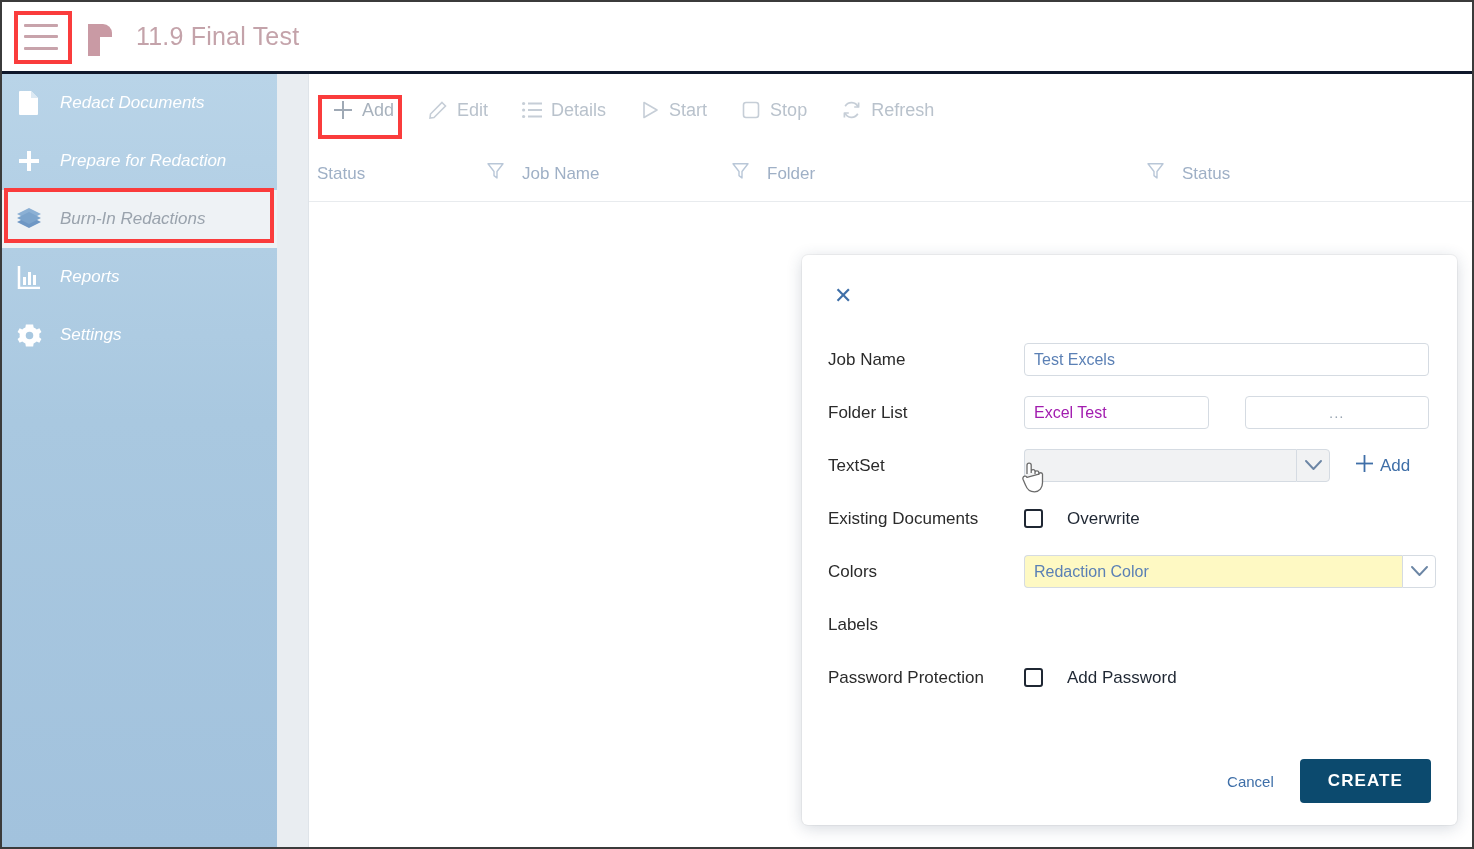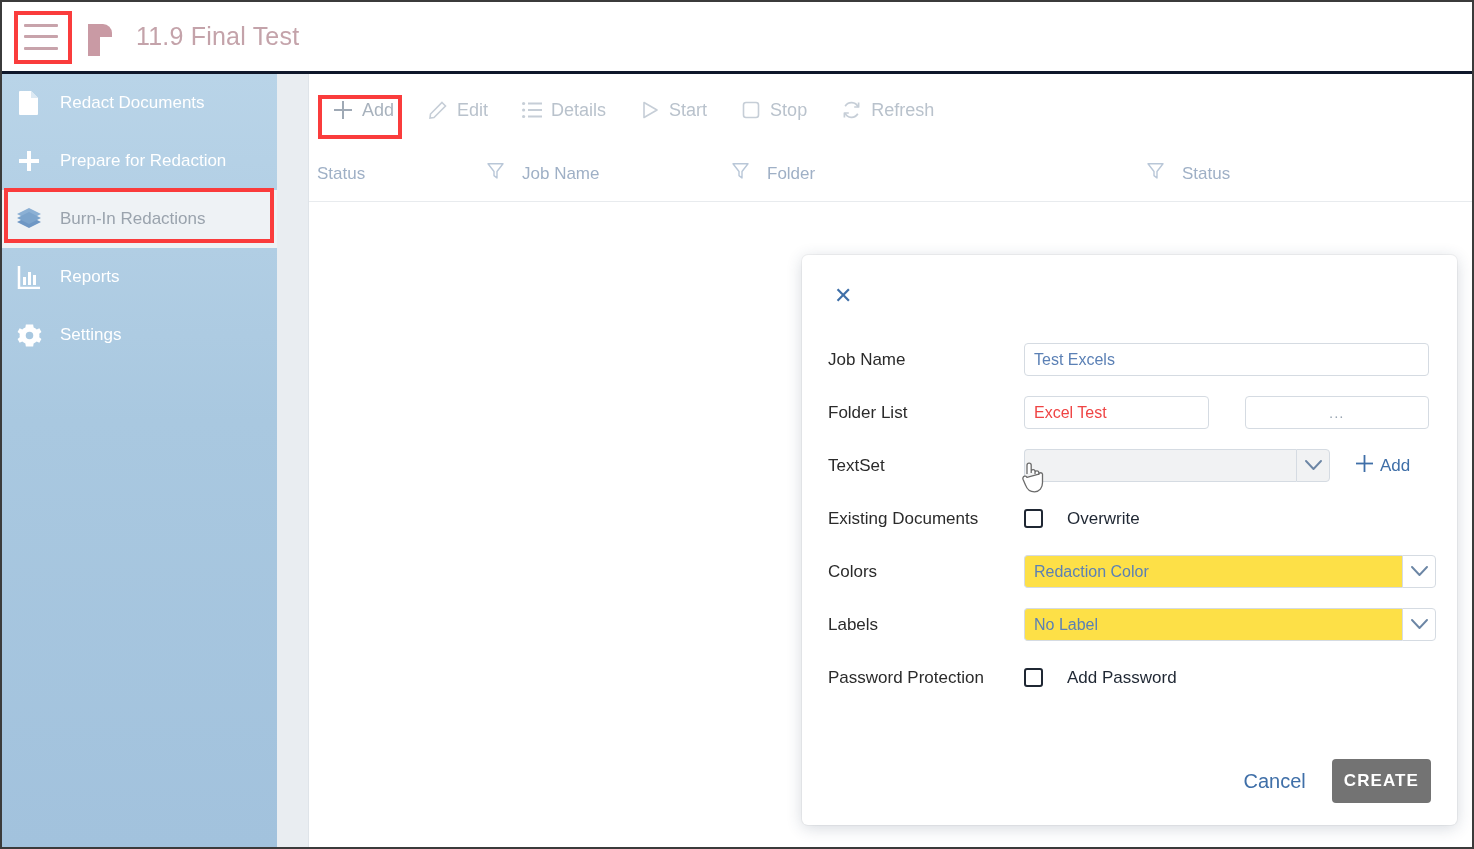--- a/index.html
+++ b/index.html
@@ -106,20 +106,21 @@
     display: flex;
     align-items: center;
     padding-left: 14px;
     cursor: pointer;
   }
   .nav-item .nav-label {
     margin-left: 18px;
     font-size: 17px;
     color: #ffffff;
     white-space: nowrap;
+    font-style: italic;
   }
   .nav-item.active {
     background: #eef2f5;
   }
   .nav-item.active .nav-label { color: #9aa3ad; }
 
   .nav-icon {
     width: 26px; height: 26px;
     display: flex; align-items: center; justify-content: center;
     flex: 0 0 26px;
@@ -236,21 +237,21 @@
     height: 33px;
     border: 1px solid #d5dbe2;
     border-radius: 4px;
     background: #ffffff;
     display: flex;
     align-items: center;
     padding: 0 9px;
     font-size: 16px;
   }
   .field.blue  { color: #5b80b5; }
-  .field.dark  { color: #ef4444; }
+  .field.dark  { color: #a21caf; }
   .field-jobname { width: 412px; }
   .field-folder  { width: 189px; }
   .field-browse  {
     width: 189px;
     margin-left: 36px;
     justify-content: center;
     color: #9aa6b3;
     letter-spacing: 1px;
     font-size: 15px;
     cursor: pointer;
@@ -258,21 +259,21 @@
 
   .select-wrap {
     display: flex;
     align-items: stretch;
     height: 33px;
   }
   .select-main {
     border: 1px solid #d5dbe2;
     border-right: none;
     border-radius: 4px 0 0 4px;
-    background: #fde047;
+    background: #fef9c3;
     display: flex;
     align-items: center;
     padding: 0 9px;
     font-size: 16px;
     color: #5b80b5;
   }
   .select-arrow {
     width: 34px;
     border: 1px solid #d5dbe2;
     border-radius: 0 4px 4px 0;
@@ -315,35 +316,35 @@
 
   .dialog-footer {
     position: absolute;
     right: 26px;
     bottom: 22px;
     display: flex;
     align-items: center;
     gap: 26px;
   }
   .btn-cancel {
-    font-size: 20px;
+    font-size: 15px;
     color: #3f6fa8;
     cursor: pointer;
     margin-left: 28px;
   }
   .btn-create {
-    background: #737373;
+    background: #0c4a6e;
     color: #ffffff;
     border: none;
     border-radius: 4px;
     font-family: inherit;
     font-size: 17px;
     font-weight: bold;
     letter-spacing: 1.1px;
-    padding: 12px 12px;
+    padding: 12px 28px;
     cursor: pointer;
   }
 
   
   .hand-cursor {
     position: absolute;
     left: 1019px; top: 458px;
     width: 26px; height: 34px;
     pointer-events: none;
   }
@@ -592,28 +593,20 @@
           <div class="select-arrow">
             <svg width="17" height="11" viewBox="0 0 17 11" fill="none" stroke="#6c86a5" stroke-width="1.9">
                 <path d="M1 1l7.5 8L16 1" stroke-linecap="round" stroke-linejoin="round"></path>
               </svg>
           </div>
         </div>
       </div>
 
       <div class="row">
         <div class="row-label">Labels</div>
-        <div class="select-wrap sel-labels">
-          <div class="select-main">No Label</div>
-          <div class="select-arrow">
-            <svg width="17" height="11" viewBox="0 0 17 11" fill="none" stroke="#6c86a5" stroke-width="1.9">
-                <path d="M1 1l7.5 8L16 1" stroke-linecap="round" stroke-linejoin="round"></path>
-              </svg>
-          </div>
-        </div>
       </div>
 
       <div class="row">
         <div class="row-label">Password Protection</div>
         <div class="chk-row">
           <div class="chk"></div>
           <div class="chk-label">Add Password</div>
         </div>
       </div>
 

